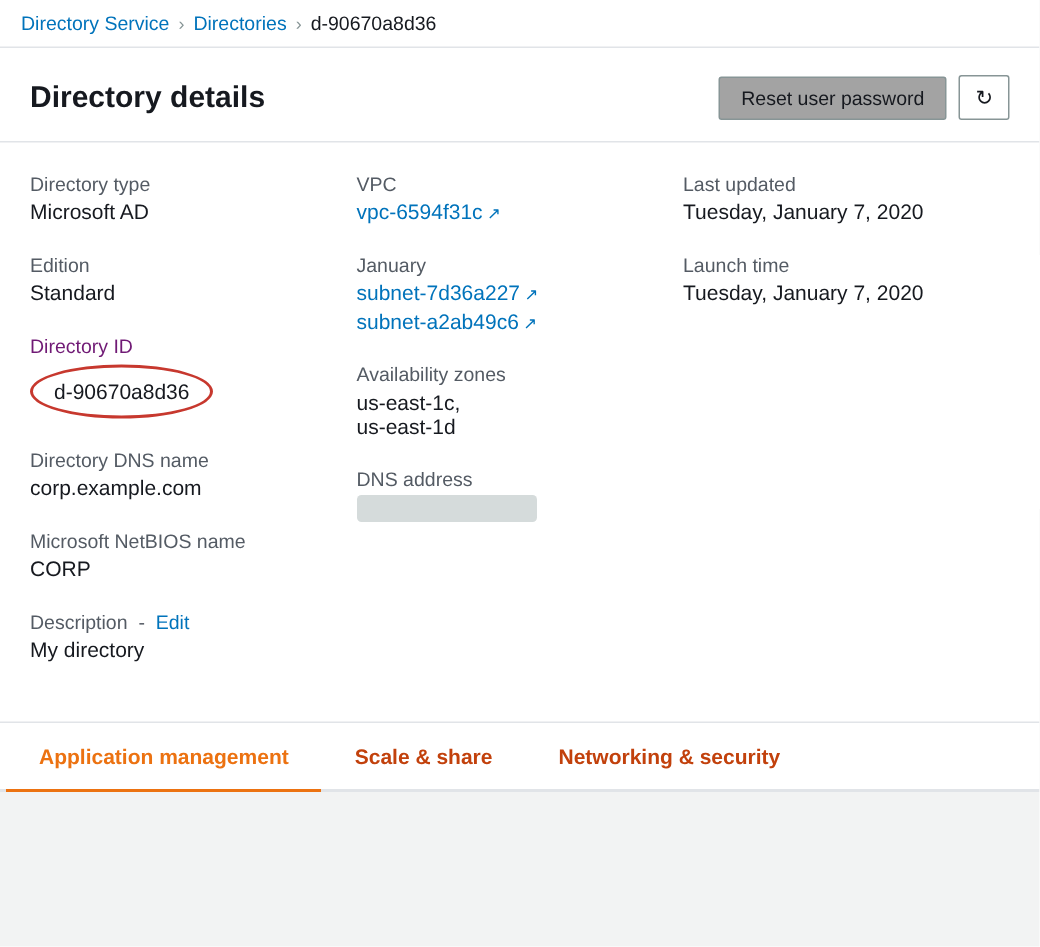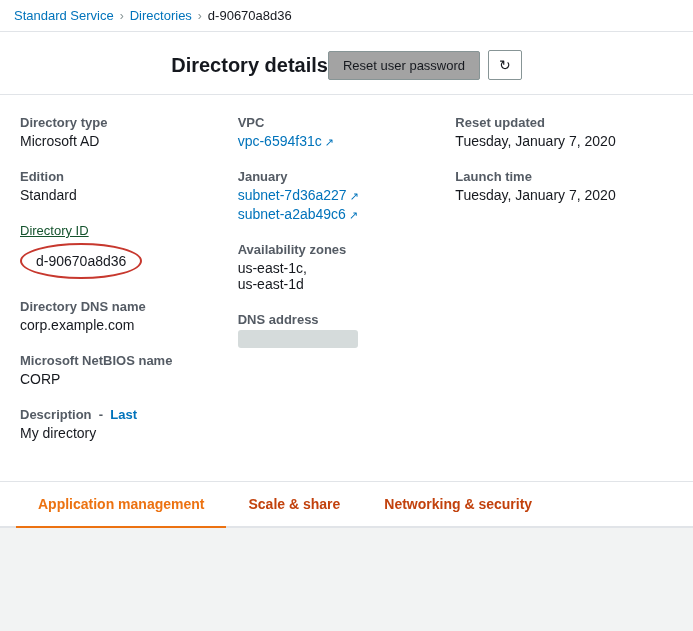--- a/index.html
+++ b/index.html
@@ -38,21 +38,21 @@
     .main-content {
       background: #fff;
       margin: 0;
       padding: 0;
     }
 
     
     .page-header {
       display: flex;
       align-items: center;
-      justify-content: center;
+      justify-content: space-between;
       padding: 18px 20px 14px 20px;
       border-bottom: 1px solid #e1e4e8;
     }
     .page-title {
       font-size: 20px;
       font-weight: 700;
       color: #16191f;
     }
     .header-actions {
       display: flex;
@@ -95,45 +95,43 @@
       border-right: none;
     }
 
     .detail-group {
       margin-bottom: 20px;
     }
     .detail-label {
       color: #545b64;
       font-size: 13px;
       margin-bottom: 3px;
-      font-weight: bold;
     }
     .detail-value {
       color: #16191f;
       font-size: 14px;
       font-weight: 400;
     }
 
     
     .directory-id-group {
       position: relative;
       margin-bottom: 20px;
     }
     .directory-id-circle {
       display: inline-block;
       border: 2px solid #c7382e;
       border-radius: 50%;
       padding: 8px 14px;
       margin-top: 2px;
     }
     .directory-id-label {
-      color: #14532d;
+      color: #701a75;
       font-size: 13px;
       margin-bottom: 3px;
-      text-decoration: underline;
     }
     .directory-id-value {
       color: #16191f;
       font-size: 14px;
     }
 
     
     .link-value {
       color: #0073bb;
       cursor: pointer;
@@ -191,21 +189,21 @@
       border: none;
       border-top: 1px solid #e1e4e8;
       margin: 0 0 0 0;
     }
 
     
     .tabs-bar {
       display: flex;
       border-bottom: 2px solid #e1e4e8;
       background: #fff;
-      padding: 0 0 0 16px;
+      padding: 0 0 0 4px;
     }
     .tab-item {
       padding: 14px 22px;
       font-size: 14px;
       cursor: pointer;
       color: #545b64;
       border-bottom: 2px solid transparent;
       margin-bottom: -2px;
       white-space: nowrap;
     }
@@ -216,21 +214,21 @@
     }
     .tab-item.bold {
       font-weight: 700;
       color: #c2410c;
     }
   </style>
 </head>
 <body>
 
 <nav class="breadcrumb">
-  <span class="breadcrumb-item">Standard Service</span>
+  <span class="breadcrumb-item">Directory Service</span>
   <span class="breadcrumb-separator">›</span>
   <span class="breadcrumb-item">Directories</span>
   <span class="breadcrumb-separator">›</span>
   <span class="breadcrumb-current">d-90670a8d36</span>
 </nav>
 
 <div class="main-content">
 
   <div class="page-header">
     <h1 class="page-title">Directory details</h1>
@@ -269,21 +267,21 @@
 
       <div class="detail-group">
         <div class="detail-label">Microsoft NetBIOS name</div>
         <div class="detail-value">CORP</div>
       </div>
 
       <div class="detail-group">
         <div class="detail-label">
           <span>Description</span>
           &nbsp;-&nbsp;
-          <span class="edit-link">Last</span>
+          <span class="edit-link">Edit</span>
         </div>
         <div class="detail-value">My directory</div>
       </div>
     </div>
 
     <div class="details-col">
       <div class="detail-group">
         <div class="detail-label">VPC</div>
         <div class="detail-value">
           <span class="link-value">
@@ -317,21 +315,21 @@
 
       <div class="detail-group">
         <div class="detail-label">DNS address</div>
         <div class="blurred-value">&nbsp;</div>
       </div>
     </div>
 
     <div class="details-col">
 
       <div class="detail-group">
-        <div class="detail-label">Reset updated</div>
+        <div class="detail-label">Last updated</div>
         <div class="detail-value">Tuesday, January 7, 2020</div>
       </div>
 
       <div class="detail-group">
         <div class="detail-label">Launch time</div>
         <div class="detail-value">Tuesday, January 7, 2020</div>
       </div>
     </div>
 
   </div>

